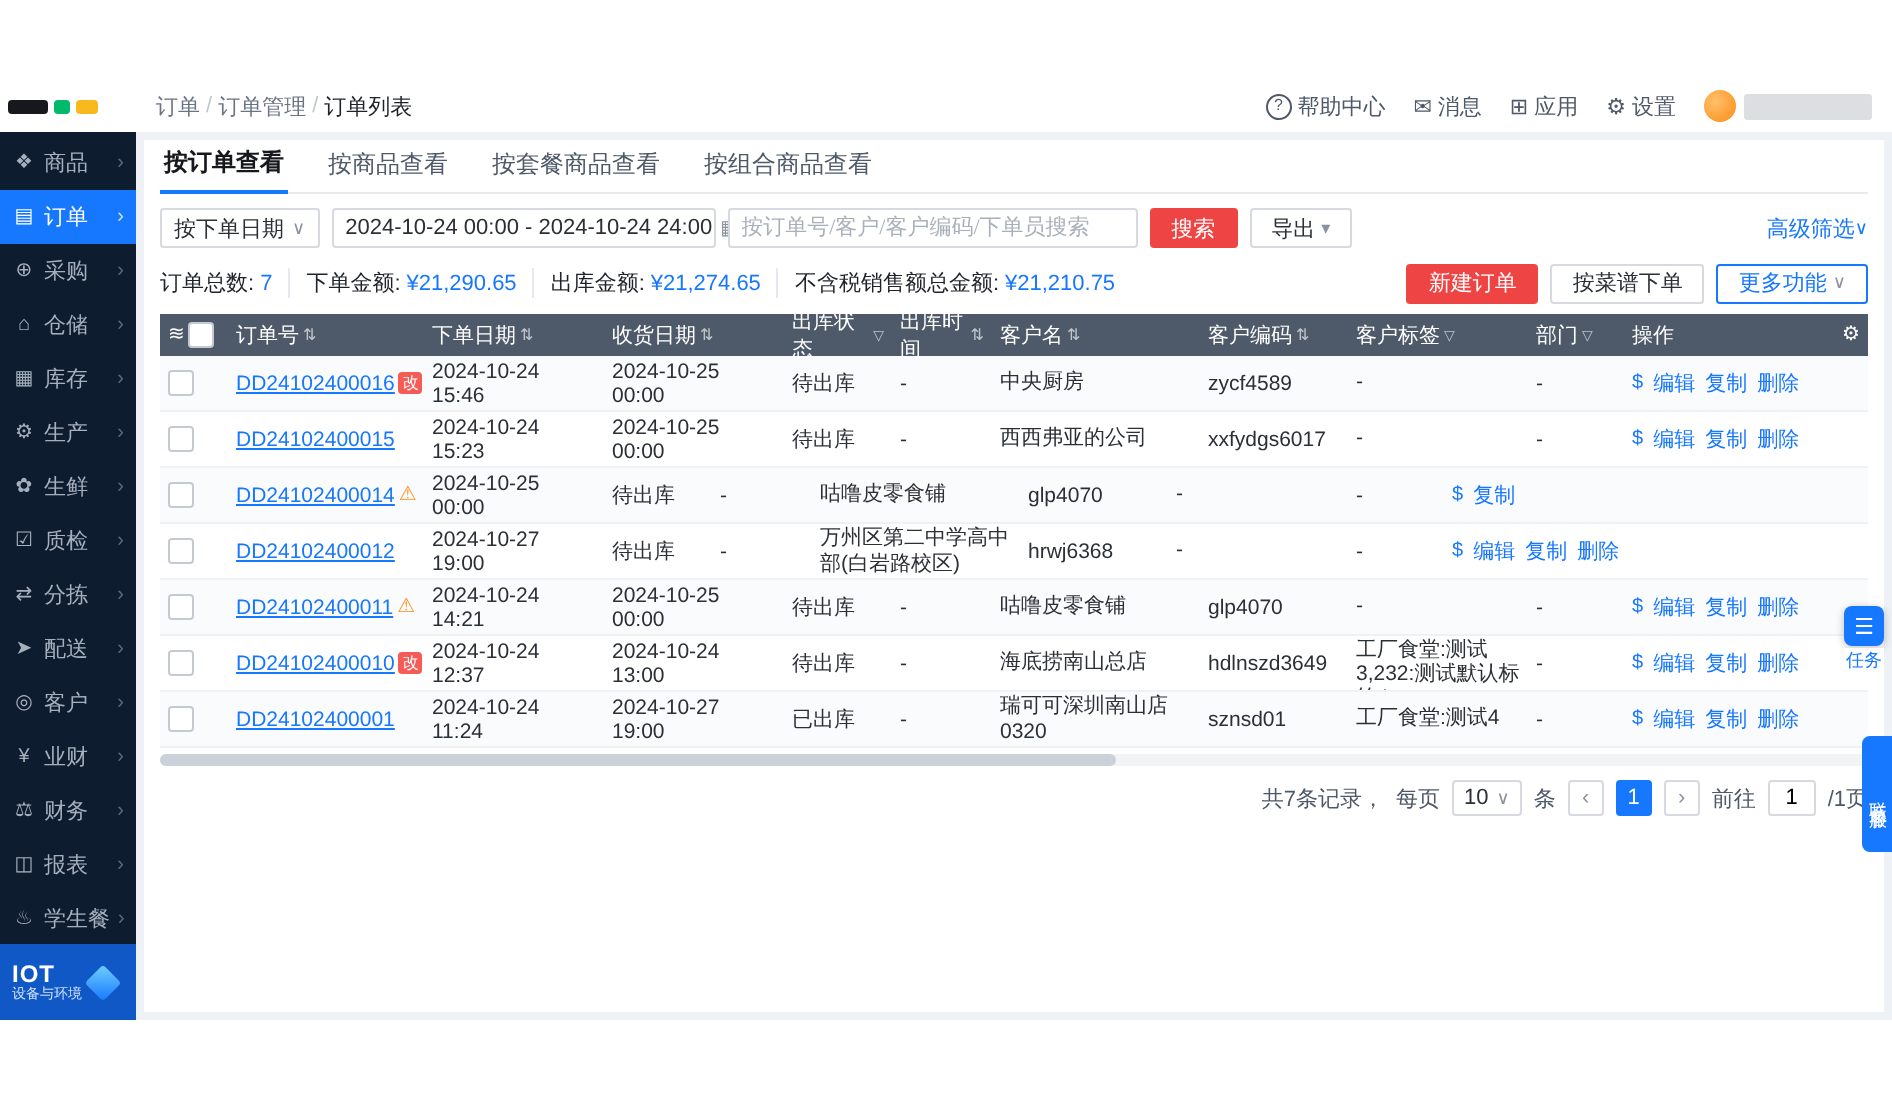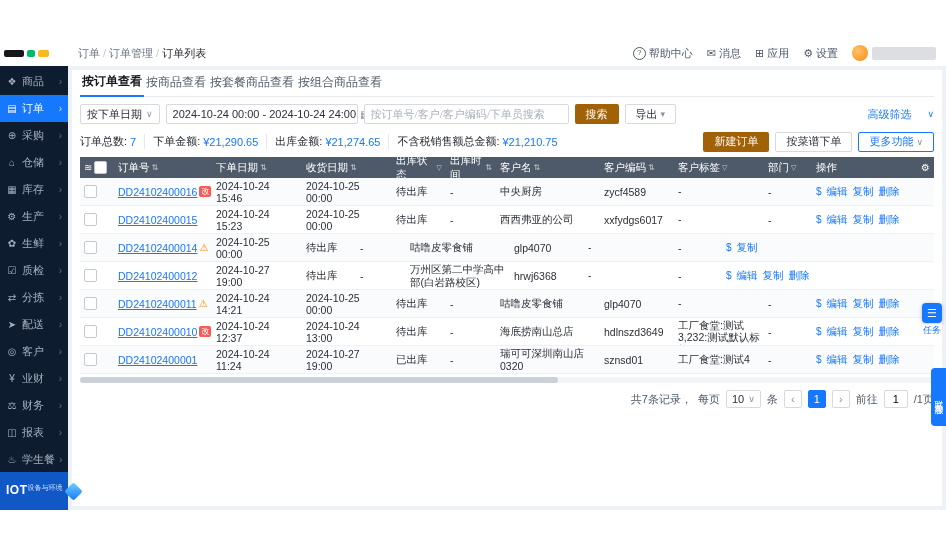--- a/index.html
+++ b/index.html
@@ -14,21 +14,21 @@
   .bar2{width:8px;height:7px;background:#00b96b;border-radius:2px}
   .bar3{width:11px;height:7px;background:#f7ba1e;border-radius:2px}
   .menu{padding-top:2px}
   .menu-item{height:27px;display:flex;align-items:center;gap:4px;padding:0 6px;color:#a6b0bd;font-size:11px;cursor:pointer}
   .menu-item .mi{width:12px;font-size:10px;text-align:center;flex:none}
   .menu-item .ml{flex:1;white-space:nowrap}
   .menu-item .mc{font-size:10px;color:#5c6b7f}
   .menu-item.active{background:#1677ff;color:#fff}
   .menu-item.active .mc{color:#cfe1ff}
   .side-footer{position:absolute;bottom:0;left:0;width:68px;height:38px;background:#1158c7;display:flex;align-items:center;padding:0 6px;gap:4px;box-sizing:border-box}
-  .iot-col{display:flex;flex-direction:row;color:#fff;line-height:1.1}
+  .iot-col{display:flex;flex-direction:column;color:#fff;line-height:1.1}
   .iot-title{font-size:12px;font-weight:bold;letter-spacing:.5px}
   .iot-sub{font-size:7px;color:#cfe0ff;white-space:nowrap}
   .diamond{width:13px;height:13px;background:linear-gradient(135deg,#6fd0ff,#1677ff);transform:rotate(45deg);border-radius:2px;flex:none}
 
   
   .main{position:absolute;left:68px;top:0;width:878px;height:470px;background:#eef1f5}
   .topbar{height:26px;background:#fff;display:flex;align-items:center;padding:0 10px;font-size:11px;border-bottom:1px solid #eef0f3}
   .crumb{color:#6b7482}
   .crumb.current{color:#1f2329}
   .crumb-sep{color:#c2c7cf;margin:0 3px}
@@ -36,36 +36,36 @@
   .tb-item{display:flex;align-items:center;gap:3px;color:#4e5969;font-size:11px;cursor:pointer}
   .help-circle{width:11px;height:11px;border:1px solid #4e5969;border-radius:50%;display:inline-flex;align-items:center;justify-content:center;font-size:8px;line-height:1}
   .tb-icon{font-size:11px}
   .user{display:flex;align-items:center;gap:4px;cursor:pointer}
   .avatar{width:16px;height:16px;border-radius:50%;background:radial-gradient(circle at 35% 35%,#ffc069,#fa8c16);flex:none}
   .redact{width:64px;height:13px;background:#dcdee2;border-radius:2px}
 
   .content{position:absolute;left:4px;right:4px;top:30px;bottom:4px;background:#fff;overflow:hidden}
   .card{padding:0 8px}
 
-  .tabs{display:flex;align-items:flex-end;height:26px;border-bottom:1px solid #e8eaee;font-size:12px}
+  .tabs{display:flex;gap:18px;align-items:flex-end;height:26px;border-bottom:1px solid #e8eaee;font-size:12px}
   .tab{padding:0 2px 5px;color:#4e5969;cursor:pointer;white-space:nowrap}
   .tab.active{color:#16181d;font-weight:bold;border-bottom:2px solid #1677ff;margin-bottom:-1px}
 
   .filter-row{display:flex;align-items:center;gap:6px;height:30px;font-size:11px;margin-top:2px}
   .box{border:1px solid #d6dae0;border-radius:2px;height:20px;display:flex;align-items:center;padding:0 6px;gap:4px;background:#fff;color:#2b2f36;box-sizing:border-box;white-space:nowrap;cursor:pointer}
   .caret{color:#8a919f;font-size:9px}
   .date-box{width:192px;justify-content:space-between}
   .cal{color:#8a919f;font-size:10px}
   .search-input{width:205px;height:20px;border:1px solid #d6dae0;border-radius:2px;padding:0 6px;font-size:11px;color:#2b2f36;font-family:Liberation Serif, serif;box-sizing:border-box;outline:none}
   .search-input::placeholder{color:#a9b0ba}
   .btn{height:20px;border-radius:2px;padding:0 10px;font-size:11px;display:inline-flex;align-items:center;gap:3px;cursor:pointer;border:1px solid transparent;white-space:nowrap;box-sizing:border-box}
-  .btn-primary{background:#a16207;color:#fff}
+  .btn-primary{background:#ef4444;color:#fff}
   .btn-default{background:#fff;border-color:#d6dae0;color:#2b2f36}
   .btn-outline{background:#fff;border-color:#1677ff;color:#1677ff}
-  .adv-link{margin-left:auto;color:#1677ff;display:flex;align-items:center;gap:16px;cursor:pointer;white-space:nowrap}
+  .adv-link{margin-left:auto;color:#1677ff;display:flex;align-items:center;gap:0;cursor:pointer;white-space:nowrap}
   .adv-link .caret{color:#1677ff}
 
   .summary-row{display:flex;align-items:center;height:25px;font-size:11px}
   .stat{display:flex;gap:3px;align-items:center;padding:0 8px;border-right:1px solid #e5e8ee;white-space:nowrap}
   .stat:first-child{padding-left:0}
   .stat.last{border-right:none}
   .sv{color:#1677ff}
   .summary-btns{margin-left:auto;display:flex;gap:6px}
 
   

